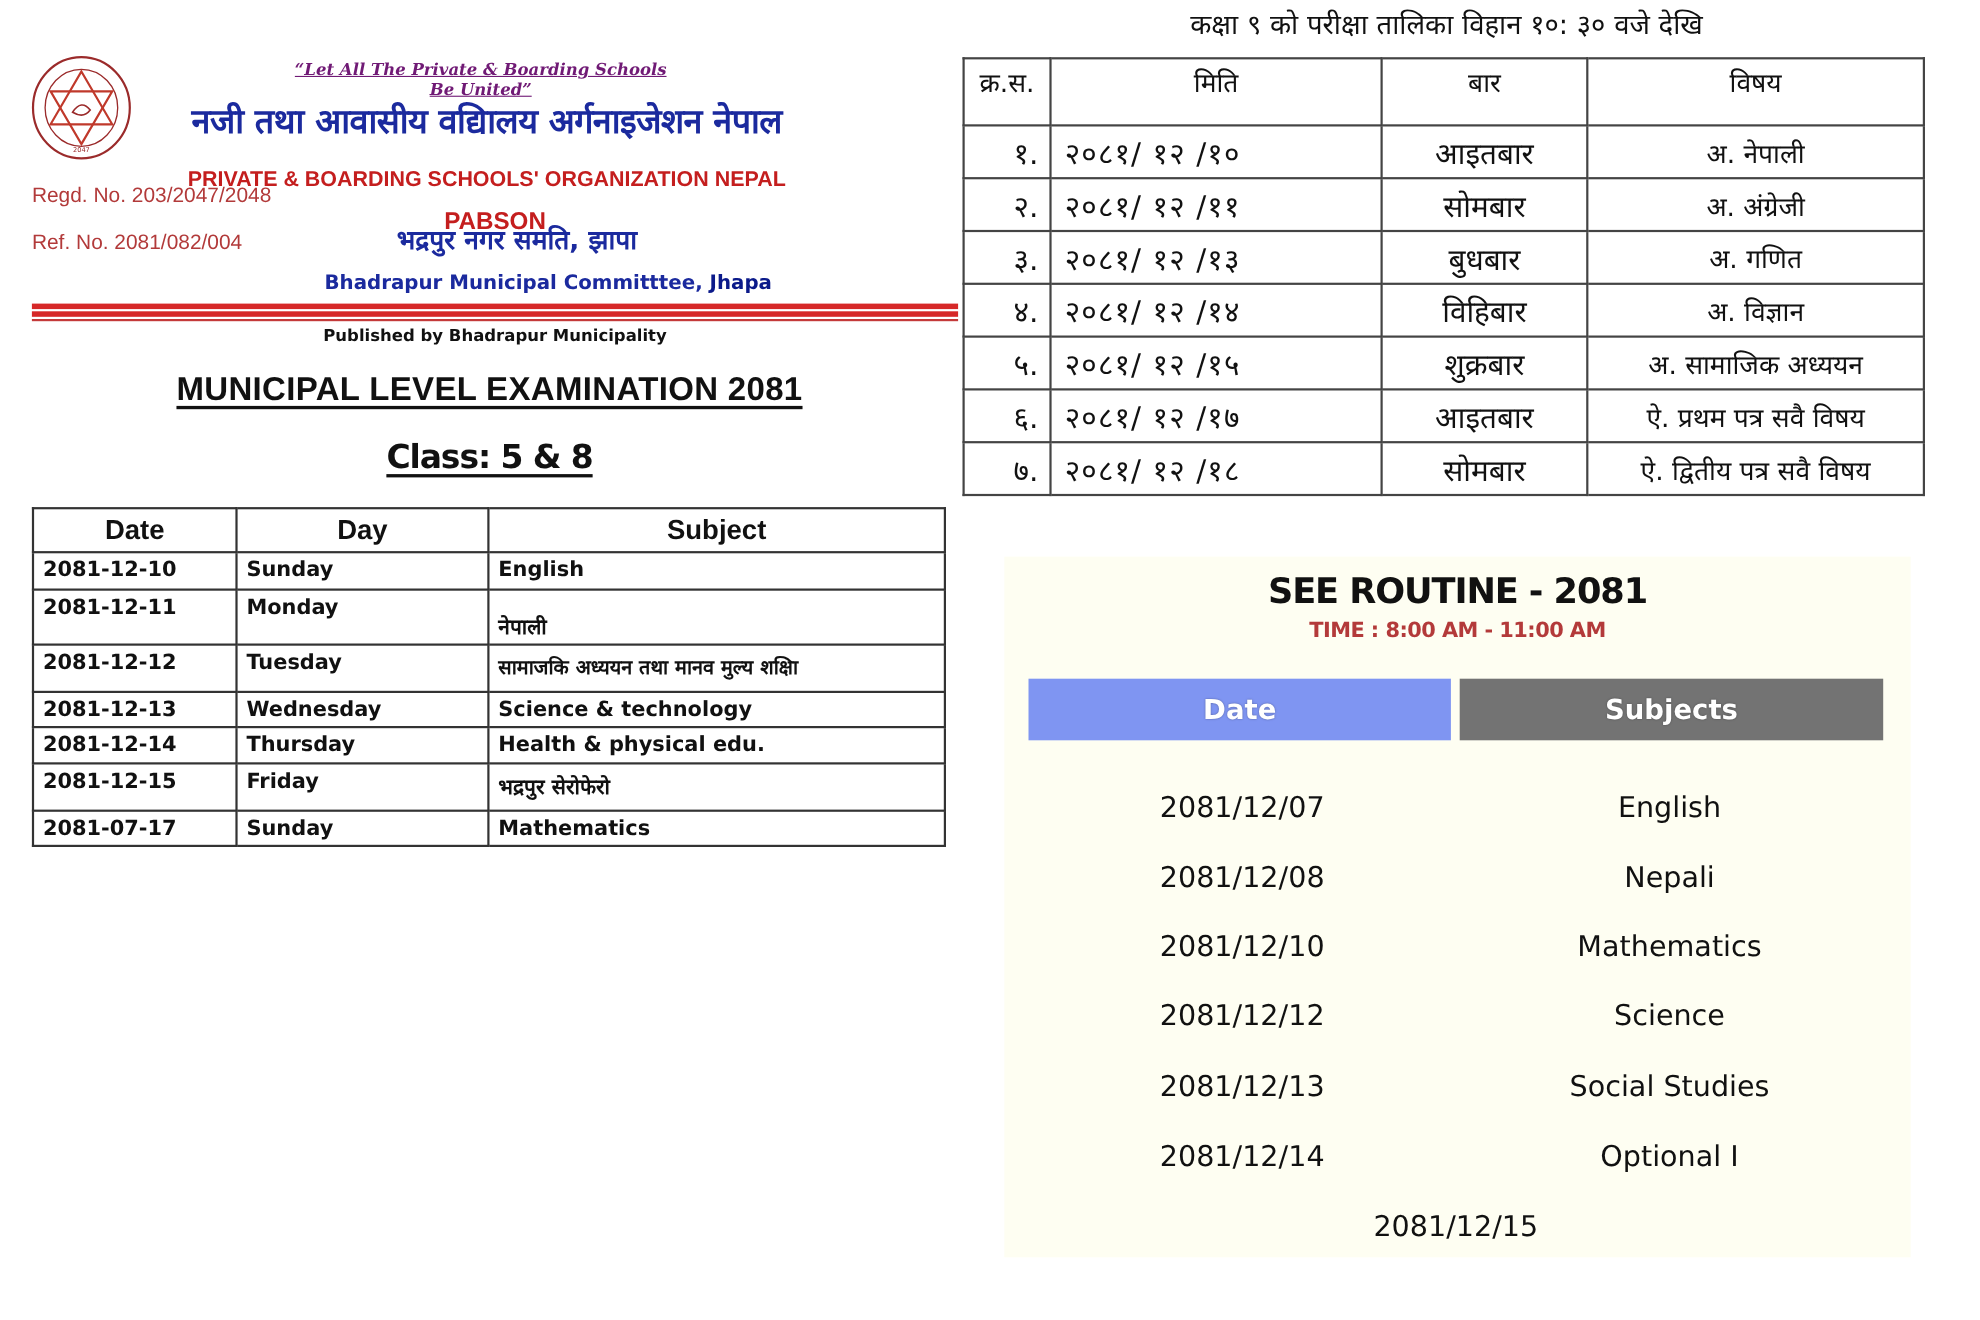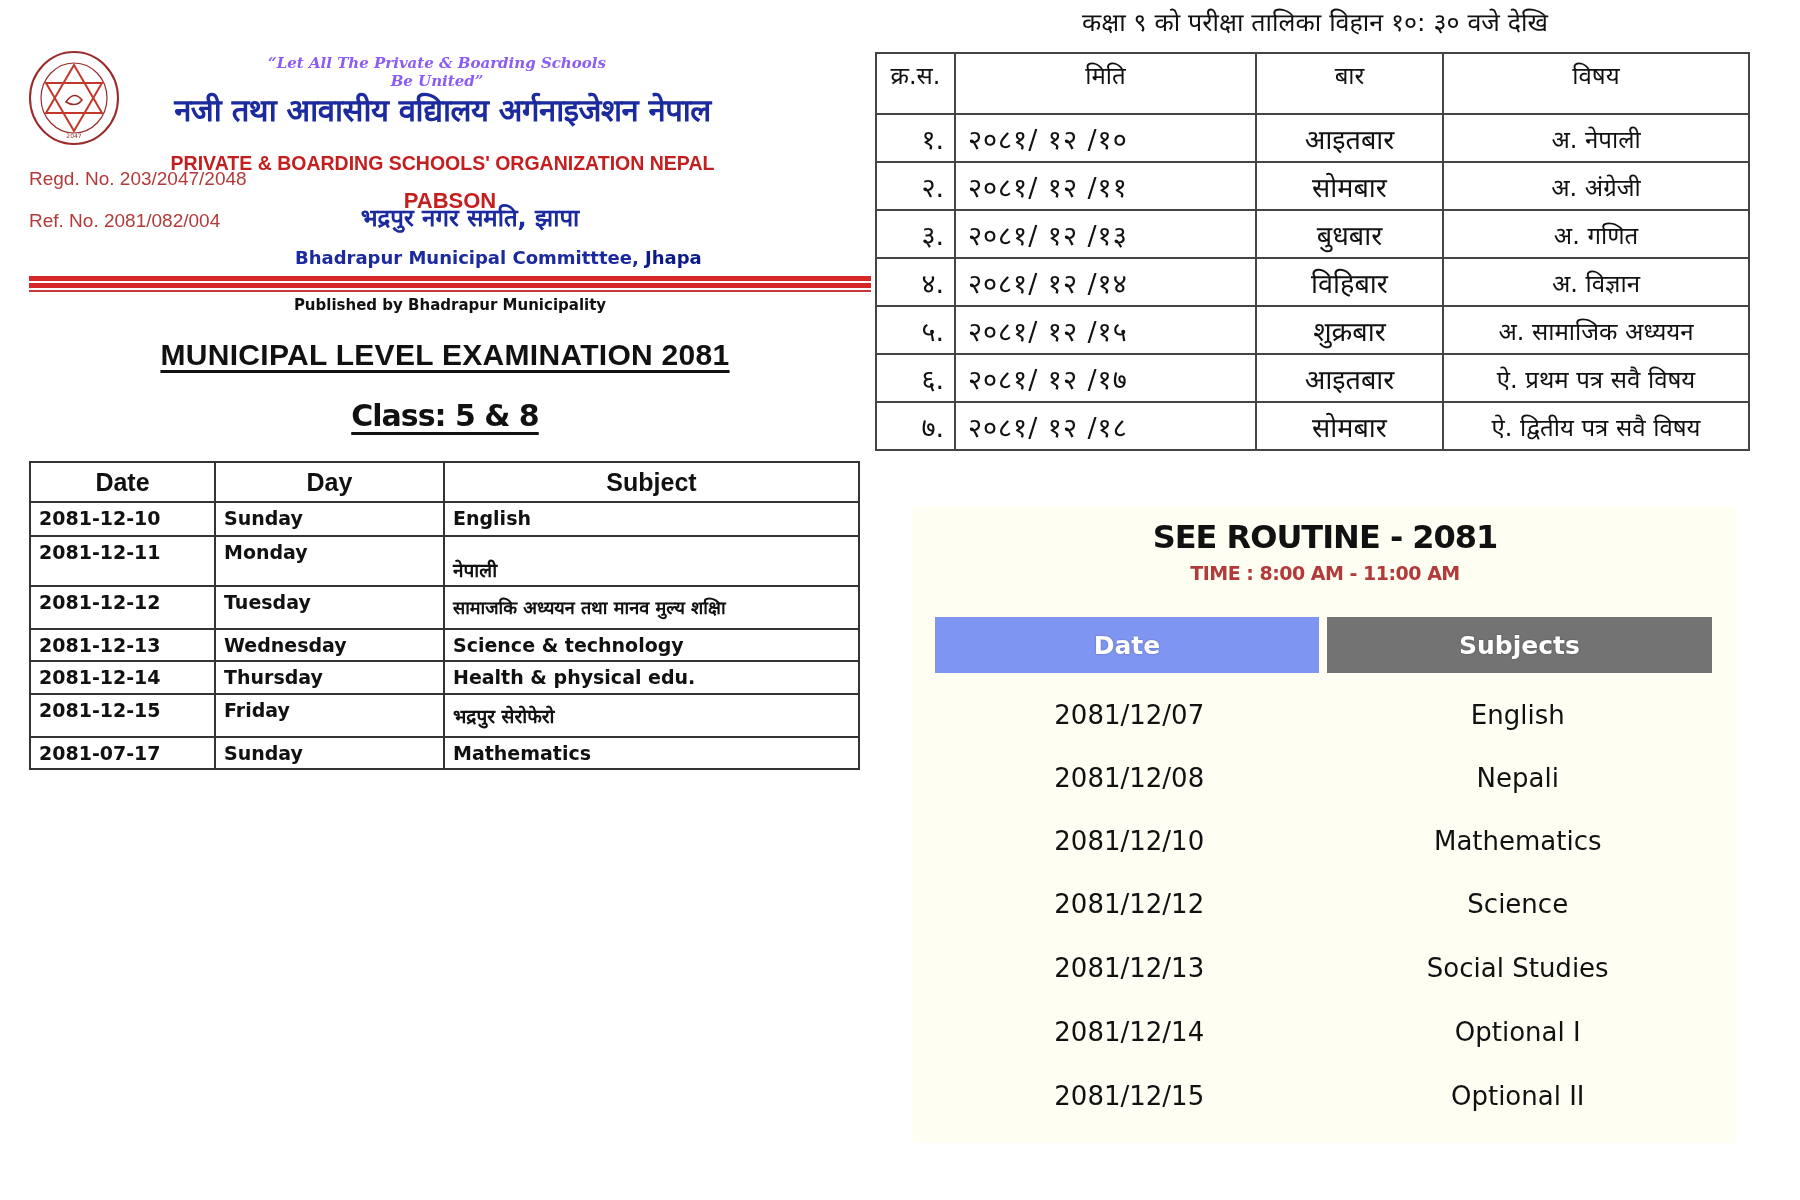--- a/index.html
+++ b/index.html
@@ -2,22 +2,22 @@
 <html><head>
 <meta charset="utf-8">
 <style>
   html, body { margin:0; padding:0; }
   body { width:1800px; height:1200px; background:#ffffff; position:relative; overflow:hidden;
          font-family:"Liberation Sans", sans-serif; color:#111; }
   .abs { position:absolute; }
 
   
   .logo { left:28px; top:50px; width:92px; height:96px; }
-  .tagline { left:262px; top:54px; width:350px; text-align:center; color:#8b5cf6;
-             font-family:"DejaVu Serif", serif; font-style:italic; font-weight:bold; font-size:15px; }
+  .tagline { left:262px; top:54px; width:350px; text-align:center; color:#701a75;
+             font-family:"DejaVu Serif", serif; font-style:italic; font-weight:bold; font-size:15px;text-decoration:underline; }
   .org-np { left:150px; top:88px; width:585px; text-align:center; color:#1b2a9e;
             font-family:"DejaVu Sans", sans-serif; font-weight:bold; font-size:31px; letter-spacing:-0.5px; white-space:nowrap; }
   .org-en { left:150px; top:152px; width:585px; text-align:center; color:#c41e1e;
             font-family:"Liberation Sans", sans-serif; font-weight:bold; font-size:19.5px; white-space:nowrap; }
   .regd { left:29px; top:168px; color:#b23a3a; font-size:19px; white-space:nowrap; }
   .ref  { left:29px; top:210px; color:#b23a3a; font-size:19px; white-space:nowrap; }
   .pabson { left:350px; top:194px; width:200px; text-align:center; color:#c41e1e; font-weight:bold; font-size:22px; }
   .municipal-np { left:340px; top:200px; width:260px; text-align:center; color:#1b2a9e;
                   font-family:"DejaVu Sans", sans-serif; font-weight:bold; font-size:24px; white-space:nowrap; }
   .municipal-en { left:295px; top:247px; width:310px; text-align:center; color:#1b2a9e;
@@ -61,21 +61,21 @@
   .see-title { left:913px; top:518px; width:824px; text-align:center; font-family:"DejaVu Sans", sans-serif;
                font-weight:bold; font-size:32px; color:#111; letter-spacing:-1px; }
   .see-time { left:913px; top:562px; width:824px; text-align:center; font-family:"DejaVu Sans", sans-serif;
               font-size:19px; color:#b33a3a; font-weight:bold; letter-spacing:-0.5px; }
   .hdr-bar { top:617px; height:56px; color:#fff; font-family:"DejaVu Sans", sans-serif; font-weight:bold;
              font-size:25px; display:flex; align-items:center; justify-content:center;
              text-shadow:0 0 2px rgba(0,0,0,0.35); }
   .hdr-date { left:935px; width:384px; }
   .hdr-subj { left:1327px; width:385px; }
   .see-row { left:935px; width:777px; height:40px; display:flex; font-family:"DejaVu Sans", sans-serif;
-             font-size:26px; color:#111; }
+             font-size:26px; color:#111;margin-top:20px; }
   .see-row .c { flex:1; text-align:center; }
 </style>
 </head>
 <body>
 
 <div class="abs logo">
   <svg width="92" height="96" viewBox="0 0 92 96">
     <ellipse cx="46" cy="48" rx="44" ry="46" fill="none" stroke="#9b2b2b" stroke-width="2"></ellipse>
     <ellipse cx="46" cy="48" rx="33" ry="35" fill="none" stroke="#9b2b2b" stroke-width="1.2"></ellipse>
     <polygon points="46,15 74,63 18,63" fill="none" stroke="#c0392b" stroke-width="2"></polygon>
@@ -245,14 +245,13 @@
 <div class="abs see-row" style="top:953px">
   <div class="c">2081/12/13</div>
   <div class="c">Social Studies</div>
 </div>
 <div class="abs see-row" style="top:1017px">
   <div class="c">2081/12/14</div>
   <div class="c">Optional I</div>
 </div>
 <div class="abs see-row" style="top:1081px">
   <div class="c">2081/12/15</div>
-  <div class="c">Optional II</div>
 </div>
 
 </body></html>

